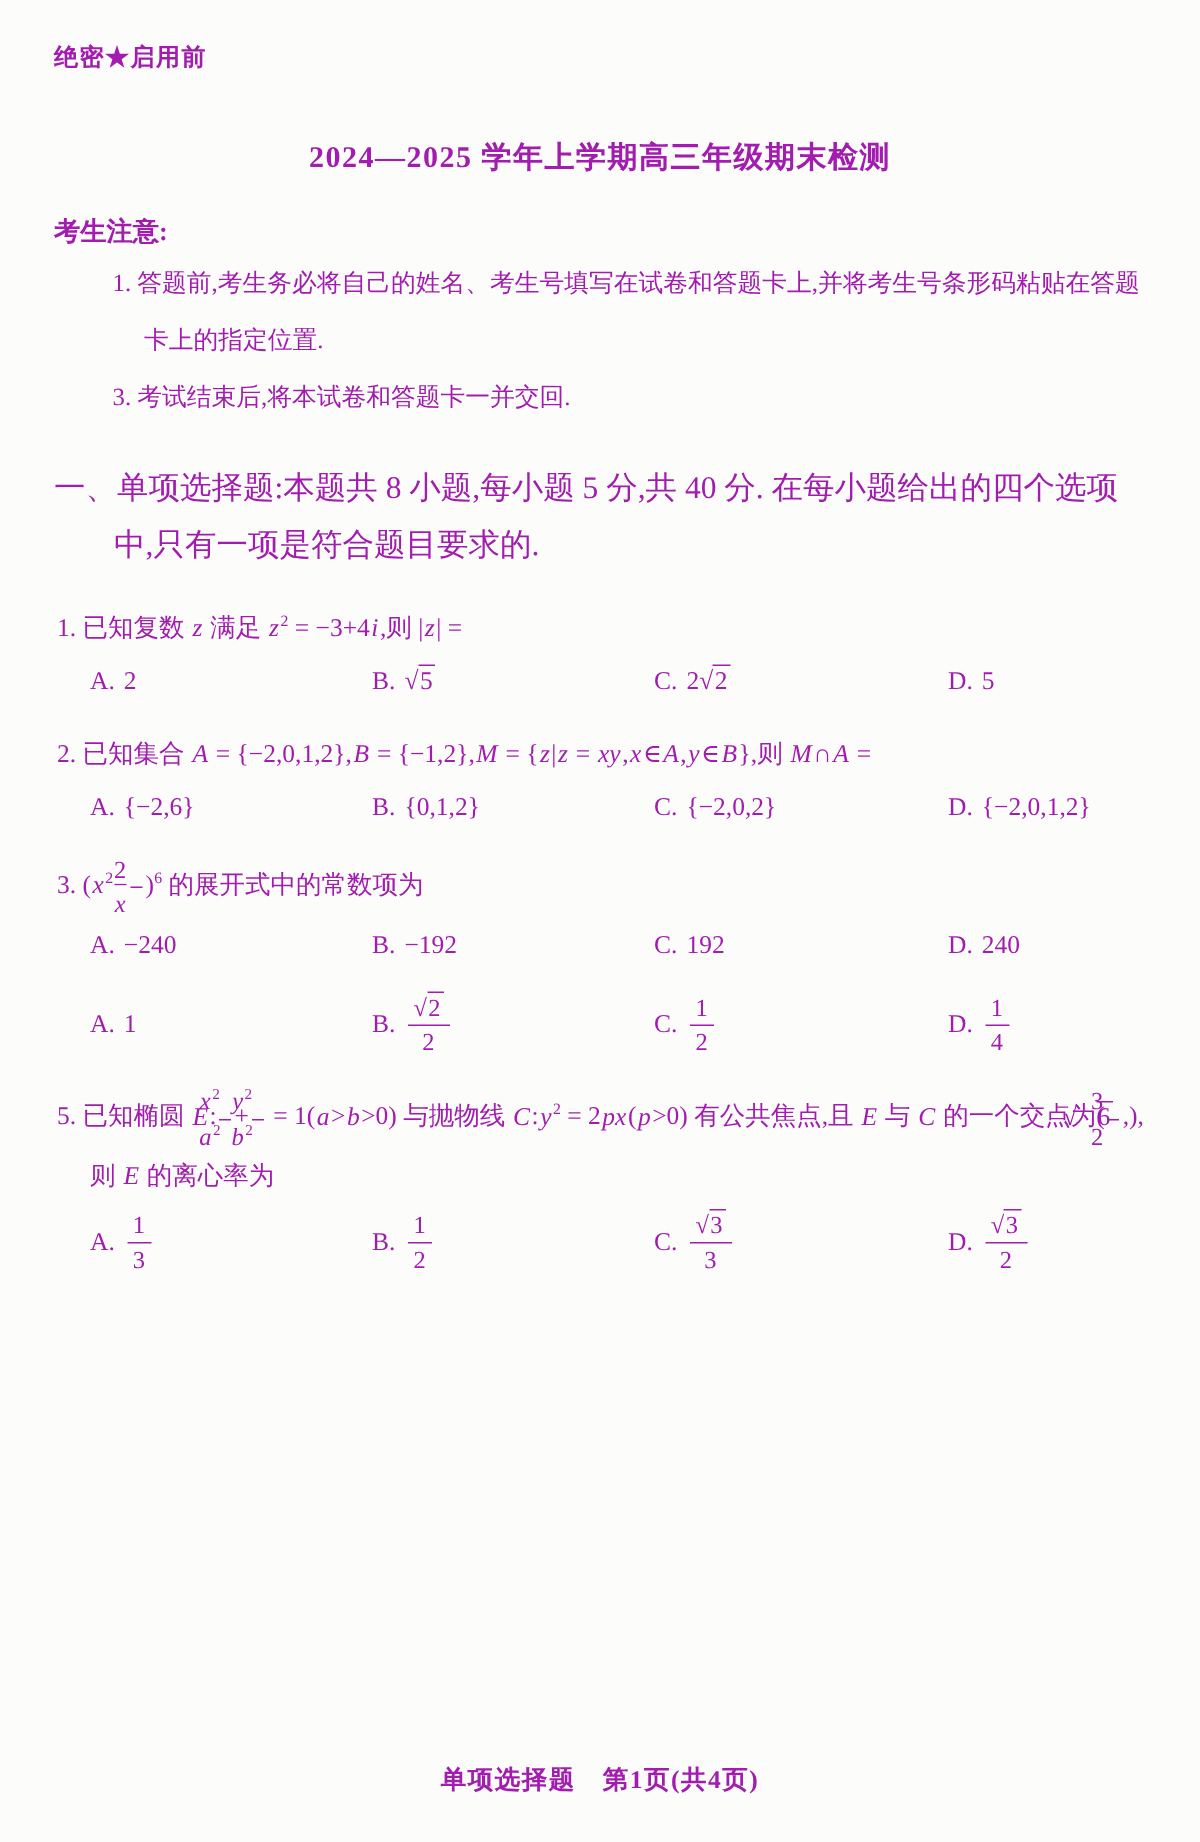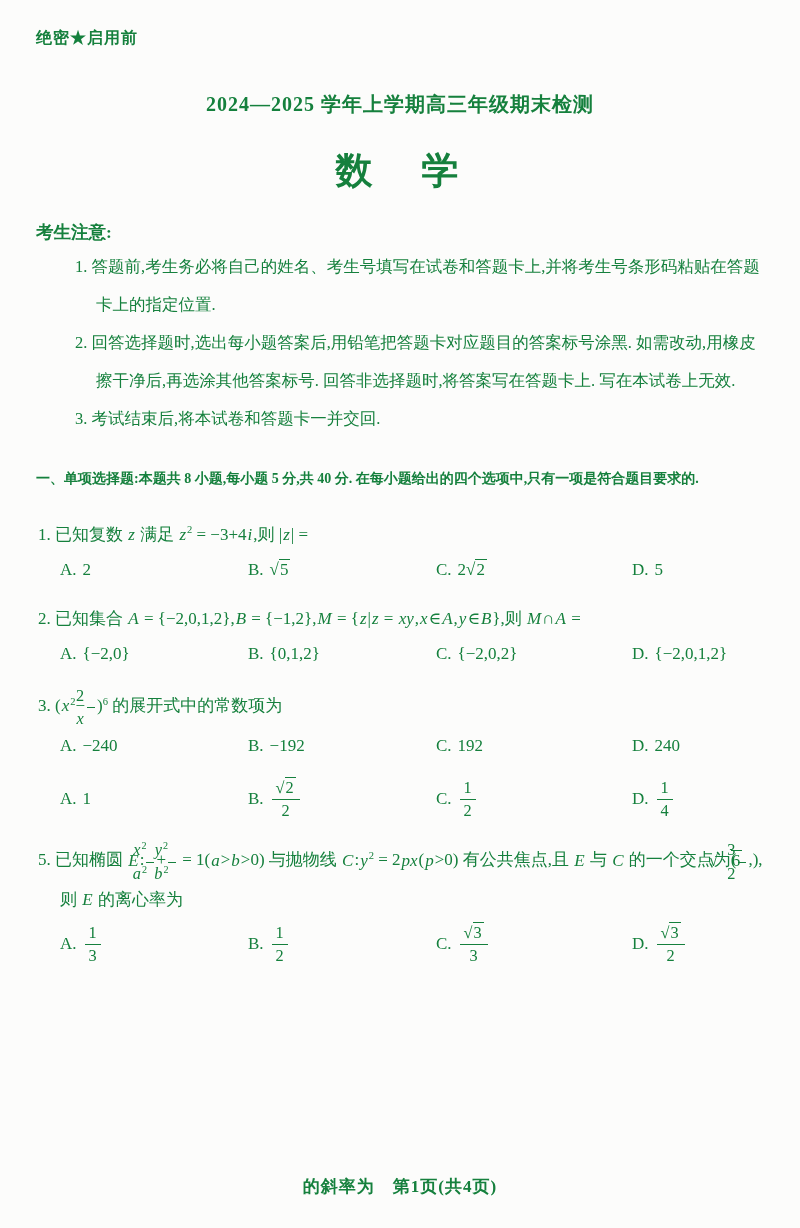--- a/index.html
+++ b/index.html
@@ -1,29 +1,29 @@
 <!DOCTYPE html>
 <html lang="zh"><head>
 <meta charset="utf-8">
 <style>
   html,body{margin:0;padding:0;background:#ffffff;}
   .page{
     width:800px;height:1228px;box-sizing:border-box;
     padding:28px 36px 0 36px;position:relative;
-    background:#fcfcfb;color:#15803d;
+    background:#fcfcfb;color:#a21caf;
     font-family:"Liberation Serif","DejaVu Serif",serif;
     font-size:17px;overflow:hidden;
   }
   .classification{font-weight:bold;font-size:16px;letter-spacing:1px;}
   .exam-title{text-align:center;font-weight:bold;font-size:20px;margin-top:42px;letter-spacing:1px;}
   .subject-title{text-align:center;font-weight:bold;font-size:37px;margin-top:28px;letter-spacing:6px;}
   .notice-heading{font-weight:bold;margin-top:24px;font-size:17.5px;}
   .notice-list{margin-top:4px;}
   .notice-item{line-height:38px;padding-left:60px;text-indent:-21px;font-size:16.5px;}
-  .section-heading{font-weight:bold;margin-top:22px;line-height:38px;padding-left:40px;text-indent:-40px;font-size:14px;}
+  .section-heading{font-weight:normal;margin-top:22px;line-height:38px;padding-left:40px;text-indent:-40px;font-size:21px;}
   .question{margin-top:20px;}
   .stem{margin:12px 0 0 0;line-height:2.0;padding-left:24px;text-indent:-22px;font-size:17px;}
   .opts{display:grid;grid-template-columns:188px 188px 196px 1fr;padding-left:24px;margin-top:6px;align-items:center;font-size:17px;line-height:1.4;}
   .opt{display:inline-flex;align-items:center;gap:6px;white-space:nowrap;}
   .olabel{display:inline-block;}
   
   i{font-style:italic;padding:0 1px;}
   sup{font-size:0.62em;vertical-align:super;line-height:0;}
   .fr{display:inline-block;text-align:center;vertical-align:middle;margin:0 2px;line-height:1.12;font-size:0.96em;}
   .fn{display:block;border-bottom:1.3px solid currentColor;padding:1px 4px 2px 4px;}
@@ -35,26 +35,24 @@
 </style>
 </head>
 <body>
 
 <div class="page">
 
   <div class="classification">绝密★启用前</div>
 
   <div class="exam-title">2024—2025 学年上学期高三年级期末检测</div>
 
-  <div class="subject-title">数　学</div>
 
   <div class="notice-heading">考生注意:</div>
   <div class="notice-list">
     <div class="notice-item">1. 答题前,考生务必将自己的姓名、考生号填写在试卷和答题卡上,并将考生号条形码粘贴在答题卡上的指定位置.</div>
-    <div class="notice-item">2. 回答选择题时,选出每小题答案后,用铅笔把答题卡对应题目的答案标号涂黑. 如需改动,用橡皮擦干净后,再选涂其他答案标号. 回答非选择题时,将答案写在答题卡上. 写在本试卷上无效.</div>
     <div class="notice-item">3. 考试结束后,将本试卷和答题卡一并交回.</div>
   </div>
 
   <div class="section-heading">一、单项选择题:本题共 8 小题,每小题 5 分,共 40 分. 在每小题给出的四个选项中,只有一项是符合题目要求的.</div>
 
   <section class="question">
     <p class="stem">1. 已知复数 <i>z</i> 满足 <i>z</i><sup>2</sup> = −3+4<i>i</i>,则 |<i>z</i>| =</p>
     <div class="opts">
       <span class="opt">
         <span class="olabel">A.</span>
@@ -73,21 +71,21 @@
         <span class="ovalue">5</span>
       </span>
     </div>
   </section>
 
   <section class="question">
     <p class="stem">2. 已知集合 <i>A</i> = {−2,0,1,2},<i>B</i> = {−1,2},<i>M</i> = {<i>z</i>|<i>z</i> = <i>xy</i>,<i>x</i>∈<i>A</i>,<i>y</i>∈<i>B</i>},则 <i>M</i>∩<i>A</i> =</p>
     <div class="opts">
       <span class="opt">
         <span class="olabel">A.</span>
-        <span class="ovalue">{−2,0}</span>
+        <span class="ovalue">{−2,6}</span>
       </span>
       <span class="opt">
         <span class="olabel">B.</span>
         <span class="ovalue">{0,1,2}</span>
       </span>
       <span class="opt">
         <span class="olabel">C.</span>
         <span class="ovalue">{−2,0,2}</span>
       </span>
       <span class="opt">
@@ -155,15 +153,15 @@
         <span class="olabel">C.</span>
         <span class="ovalue"><span class="fr"><span class="fn"><span class="sq"><span class="sqr">√</span><span class="sqv">3</span></span></span><span class="fd">3</span></span></span>
       </span>
       <span class="opt">
         <span class="olabel">D.</span>
         <span class="ovalue"><span class="fr"><span class="fn"><span class="sq"><span class="sqr">√</span><span class="sqv">3</span></span></span><span class="fd">2</span></span></span>
       </span>
     </div>
   </section>
 
-  <div class="footer">的斜率为　第1页(共4页)</div>
+  <div class="footer">单项选择题　第1页(共4页)</div>
 
 </div>
 
 </body></html>

